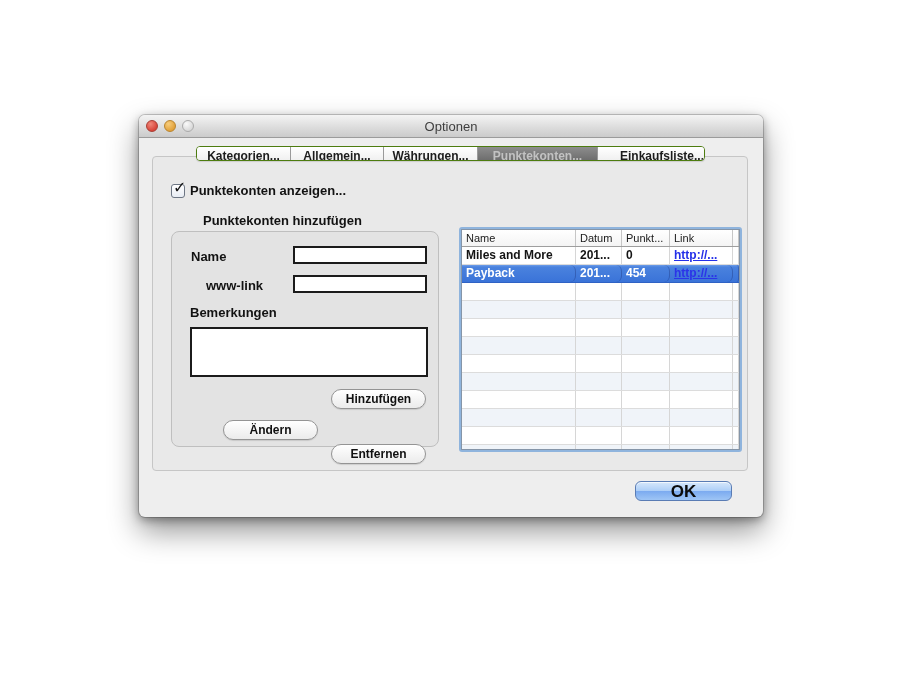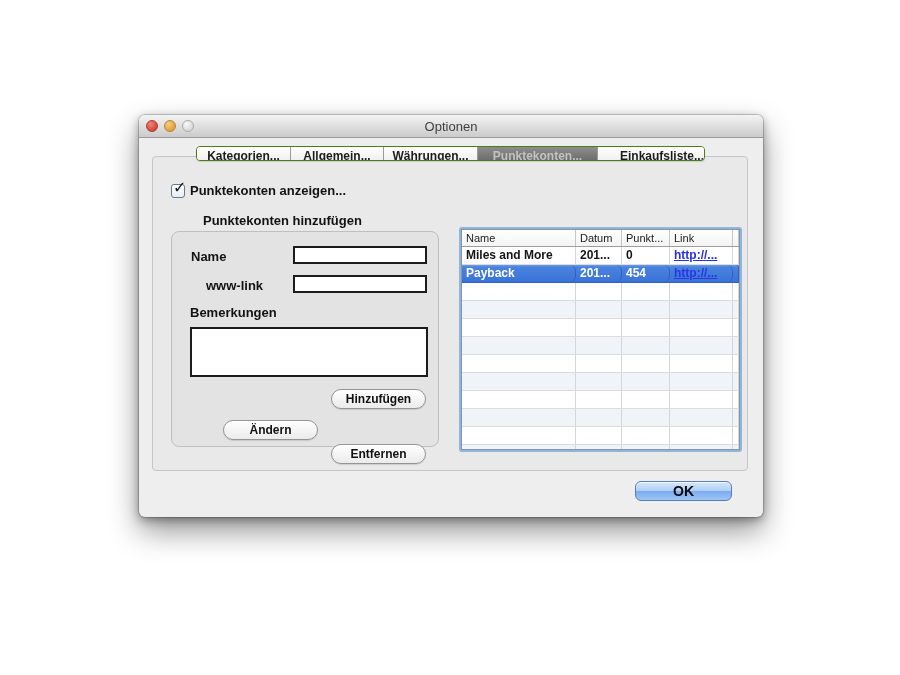--- a/index.html
+++ b/index.html
@@ -71,21 +71,21 @@
   .rows > .row.selected { background:linear-gradient(180deg,#6e9de8 0%,#4a82de 12%,#3a73d8 100%); border-bottom-color:#2f62c4; }
   .rows > .row.selected .cell { color:#ffffff; border-right-color:rgba(25,45,115,.35);border-radius:6px; }
   .cell { padding-left:4px; overflow:hidden; white-space:nowrap; }
   .c-name { width:114px; } .c-datum { width:46px; } .c-punkte { width:48px; } .c-link { width:63px; }
   .c-extra { flex:1; padding:0; }
   a.cell-link { color:#2430e8; text-decoration:underline; font-weight:600; cursor:pointer; }
   .row.selected a.cell-link { color:#2b34e8; }
 
   
   .okbtn { position:absolute; left:496px; top:366px; width:97px; height:20px; border-radius:6px;
-    border:1px solid #5a7cb4; font-family:inherit; font-size:14px; font-weight:600; color:#0b0b0b;
+    border:1px solid #5a7cb4; font-family:inherit; font-size:17px; font-weight:600; color:#0b0b0b;
     background:linear-gradient(180deg,#d6e8fc 0%,#aecff7 48%,#7cabf0 52%,#9ec5f5 100%);
     box-shadow:inset 0 1px 0 rgba(255,255,255,.7); cursor:default; }
 </style>
 </head>
 <body>
 
 <div class="stage">
   <div class="window">
 
     <div class="titlebar">

